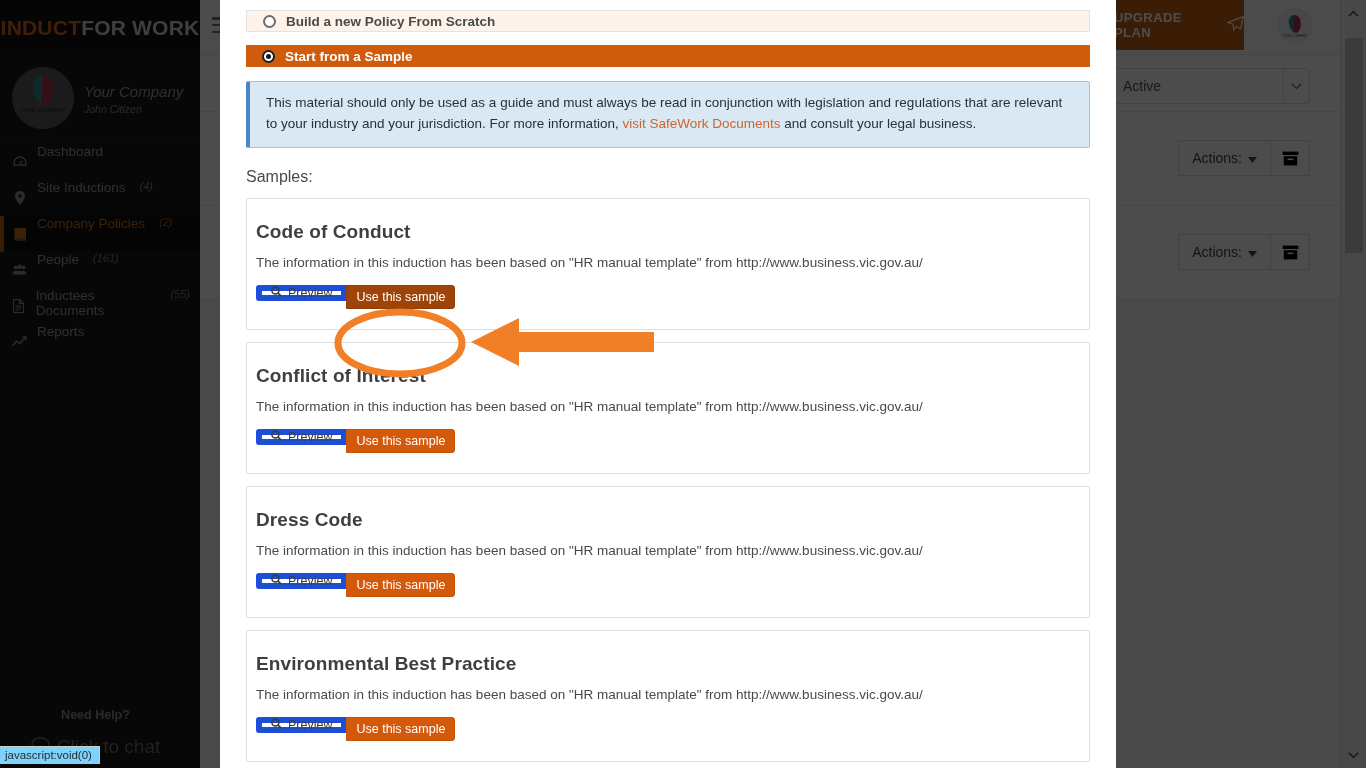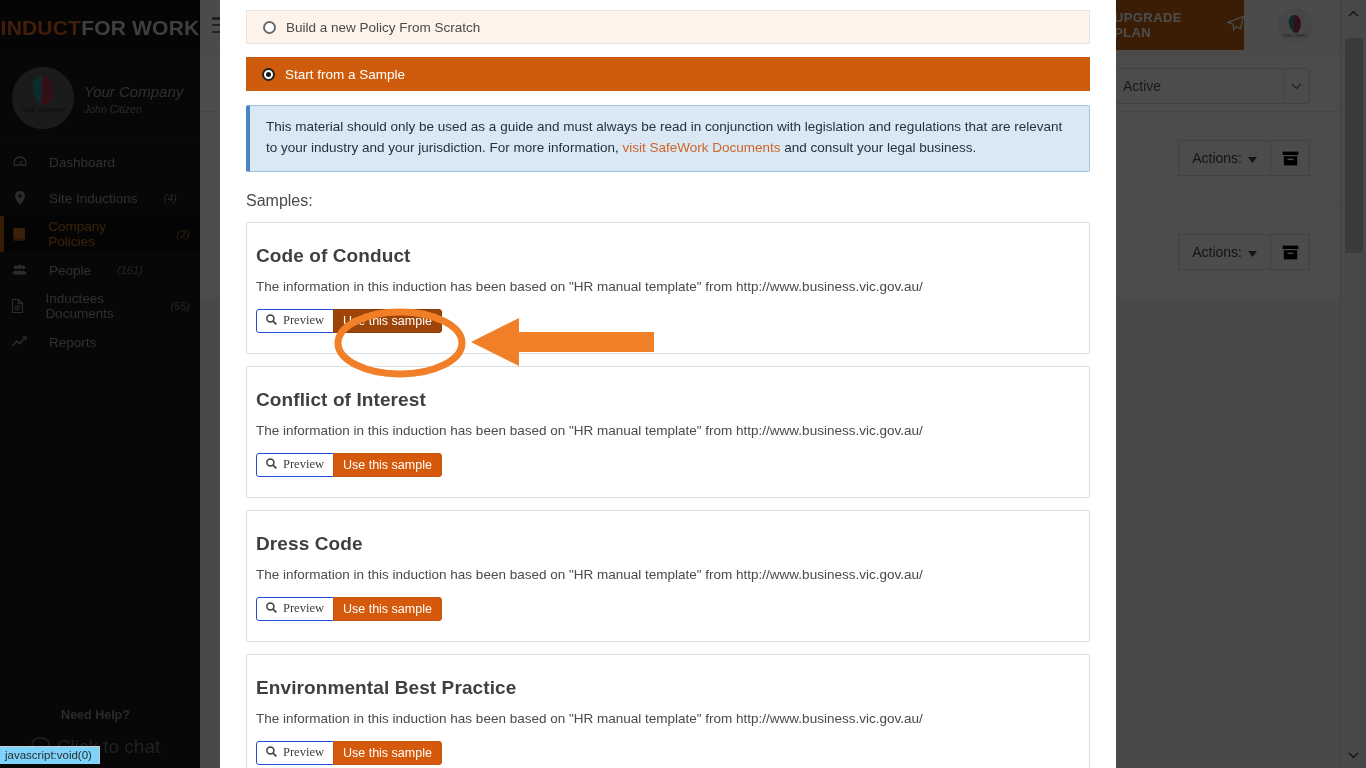--- a/index.html
+++ b/index.html
@@ -49,21 +49,21 @@
   #company-logo .logo-sub { font-size:3.5px; color:#4a4a4a; margin-top:1px; }
   #company-name {
     font-style: italic; font-size: 15px; line-height: 1.45;
     color: #9a9a9a; font-weight: 400;
   }
   #company-user {
     font-style: italic; font-size: 10.5px; color: #8b8b8b; margin-top: 1px;
   }
 
   .nav-item {
-    display: flex; align-items: center; gap: 22px;
+    display: flex; gap: 10px;
     height: 36px; padding: 0 10px 0 12px;
     font-size: 13.5px; color: #9d9d9d; position: relative; cursor: pointer;
   }
   .nav-item .nav-ico {
     width: 15px; text-align: center; font-size: 12.5px; color: #8f8f8f;
     display:inline-flex; align-items:center; justify-content:center;
   }
   .nav-item .nav-count { font-size: 11px; font-style: italic; color: #7e7e7e; margin-left: 4px; }
   .nav-item.active { background: #101011; color: #c3721f; }
   .nav-item.active .nav-ico { color: #c3721f; }
@@ -168,22 +168,22 @@
   #overlay {
     position: absolute; inset: 0; background: rgba(0,0,0,.70); z-index: 5;
   }
 
   
   #modal {
     position: absolute; left: 220px; top: 0; width: 896px; height: 768px;
     background: #ffffff; z-index: 6; overflow: hidden; padding: 0 26px;
   }
   .opt-row {
-    height: 34px; display: flex; align-items: center; gap: 10px;
-    padding: 0 16px; font-size: 13.5px; font-weight: 400; cursor: pointer;
+    height: 22px; display: flex; align-items: center; gap: 10px;
+    padding: 0 16px; font-size: 13.5px; font-weight: 700; cursor: pointer;
   }
   .opt-row.scratch { background: #fdf3ea; border: 1px solid #e4e4e4; color: #4a4a4a; margin-top: 10px; }
   .opt-row.sample  { background: #ce5c0c; color: #ffffff; margin-top: 13px; }
   .radio {
     width: 13px; height: 13px; border-radius: 50%; border: 2px solid #6b6b6b;
     background: #fff; flex: 0 0 13px; position: relative;
   }
   .opt-row.sample .radio { border-color: #1f1f1f; }
   .opt-row.sample .radio::after {
     content: ""; position: absolute; left: 50%; top: 50%;
@@ -204,23 +204,23 @@
   .sample-card {
     margin-top: 12px; border: 1px solid #dedede; border-radius: 2px;
     background: #fff; padding: 22px 20px 20px 9px;
   }
   .sample-title {
     font-size: 19px; font-weight: 700; color: #3f3f3f; letter-spacing: .1px;
   }
   .sample-desc { margin-top: 12px; font-size: 13.5px; color: #4a4a4a; }
   .sample-btns { margin-top: 15px; display: flex; align-items: stretch; }
   .btn-preview {
-    border: 1px solid #1d4ed8; background: #fff; border-radius: 3px 0 0 3px;
-    height: 24px; padding: 0 9px; display: flex; align-items: center; gap: 6px;
-    font-size: 12.5px; color: #3c3c3c; cursor: pointer; font-family: Liberation Serif, serif;
+    border: 6px solid #1d4ed8; background: #fff; border-radius: 3px 0 0 3px;
+    height: 16px; padding: 0 9px; display: flex; align-items: center; gap: 6px;
+    font-size: 12.5px; color: #3c3c3c; cursor: pointer;
   }
   .btn-use {
     border: 1px solid #c2560a; background: #d4590a; color: #fff;
     height: 24px; padding: 0 9px; display: flex; align-items: center;
     font-size: 12.5px; border-radius: 0 3px 3px 0; margin-left: -1px; cursor: pointer;
   }
   .btn-use.hovered { background: #9e4408; border-color: #8e3d07; }
   .mag { font-size: 11px; }
 
   

